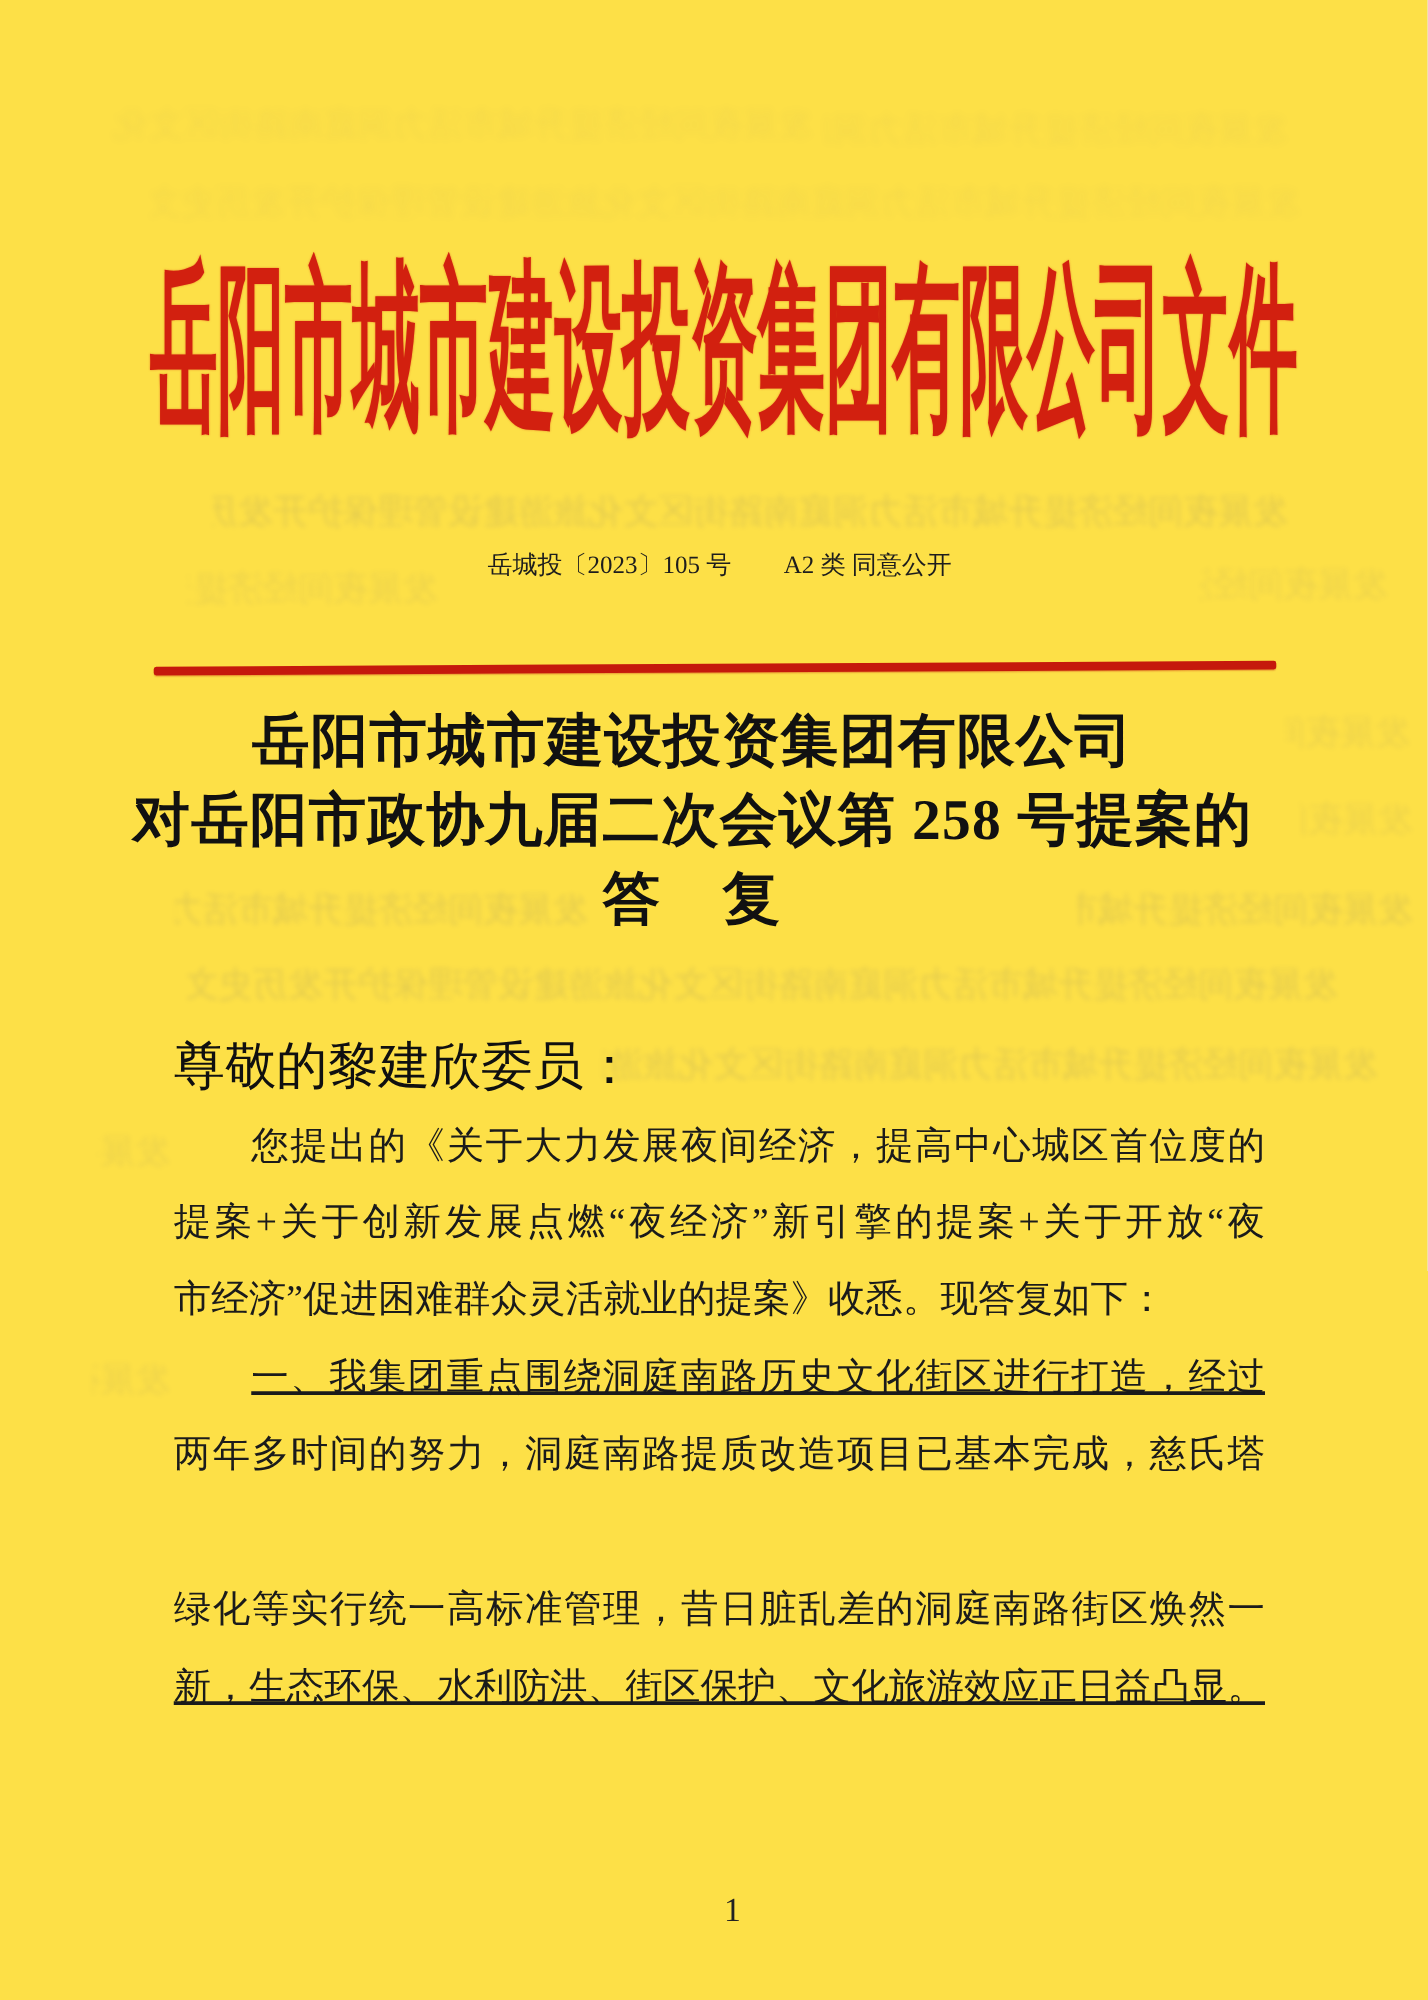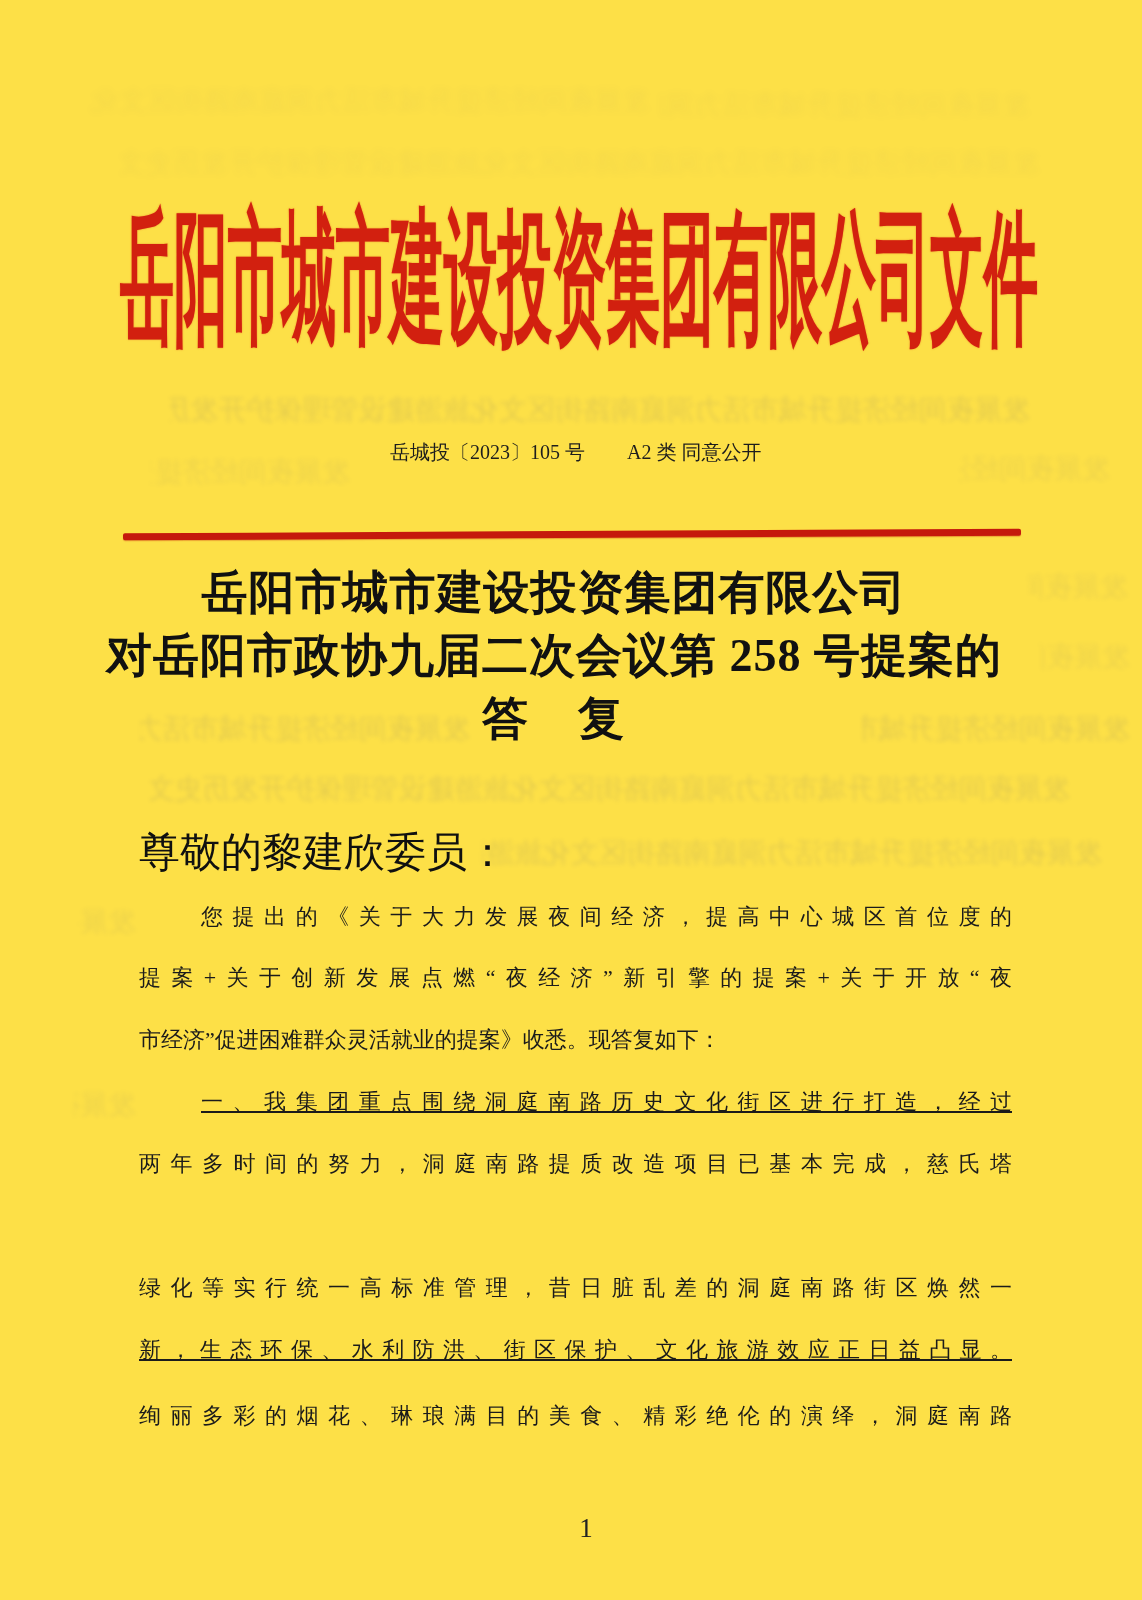--- a/index.html
+++ b/index.html
@@ -71,21 +71,21 @@
   .title-1 { top: 564px; }
   .title-2 { top: 627px; }
   .title-3 { top: 690px; letter-spacing: 2px; }
 
   
   .body-line {
     position: absolute;
     left: 139px;
     width: 873px;
     height: 44px;
-    font-size: 22px;
+    font-size: 30px;
     line-height: 40px;
     color: #1b1b1b;
     letter-spacing: 0;
     word-break: break-all;
     text-align: justify;
     text-align-last: justify;
     overflow: visible;
     white-space: normal;
   }
   .no-just { text-align-last: left; }
@@ -162,17 +162,16 @@
   <div class="salutation">尊敬的黎建欣委员：</div>
 
   <div class="body-line ind" style="top:897px;">您提出的《关于大力发展夜间经济，提高中心城区首位度的</div>
   <div class="body-line" style="top:958px;">提案+关于创新发展点燃“夜经济”新引擎的提案+关于开放“夜</div>
   <div class="body-line no-just" style="top:1020px;">市经济”促进困难群众灵活就业的提案》收悉。现答复如下：</div>
 
   <div class="body-line ind" style="top:1082px;text-decoration:underline;">一、我集团重点围绕洞庭南路历史文化街区进行打造，经过</div>
   <div class="body-line" style="top:1144px;">两年多时间的努力，洞庭南路提质改造项目已基本完成，慈氏塔</div>
   <div class="body-line" style="top:1268px;">绿化等实行统一高标准管理，昔日脏乱差的洞庭南路街区焕然一</div>
   <div class="body-line" style="top:1330px;text-decoration:underline;">新，生态环保、水利防洪、街区保护、文化旅游效应正日益凸显。</div>
-  <div class="body-line" style="top:1396px;">绚丽多彩的烟花、琳琅满目的美食、精彩绝伦的演绎，洞庭南路</div>
 
   <div class="page-num">1</div>
 
 </div>
 
 </body></html>

